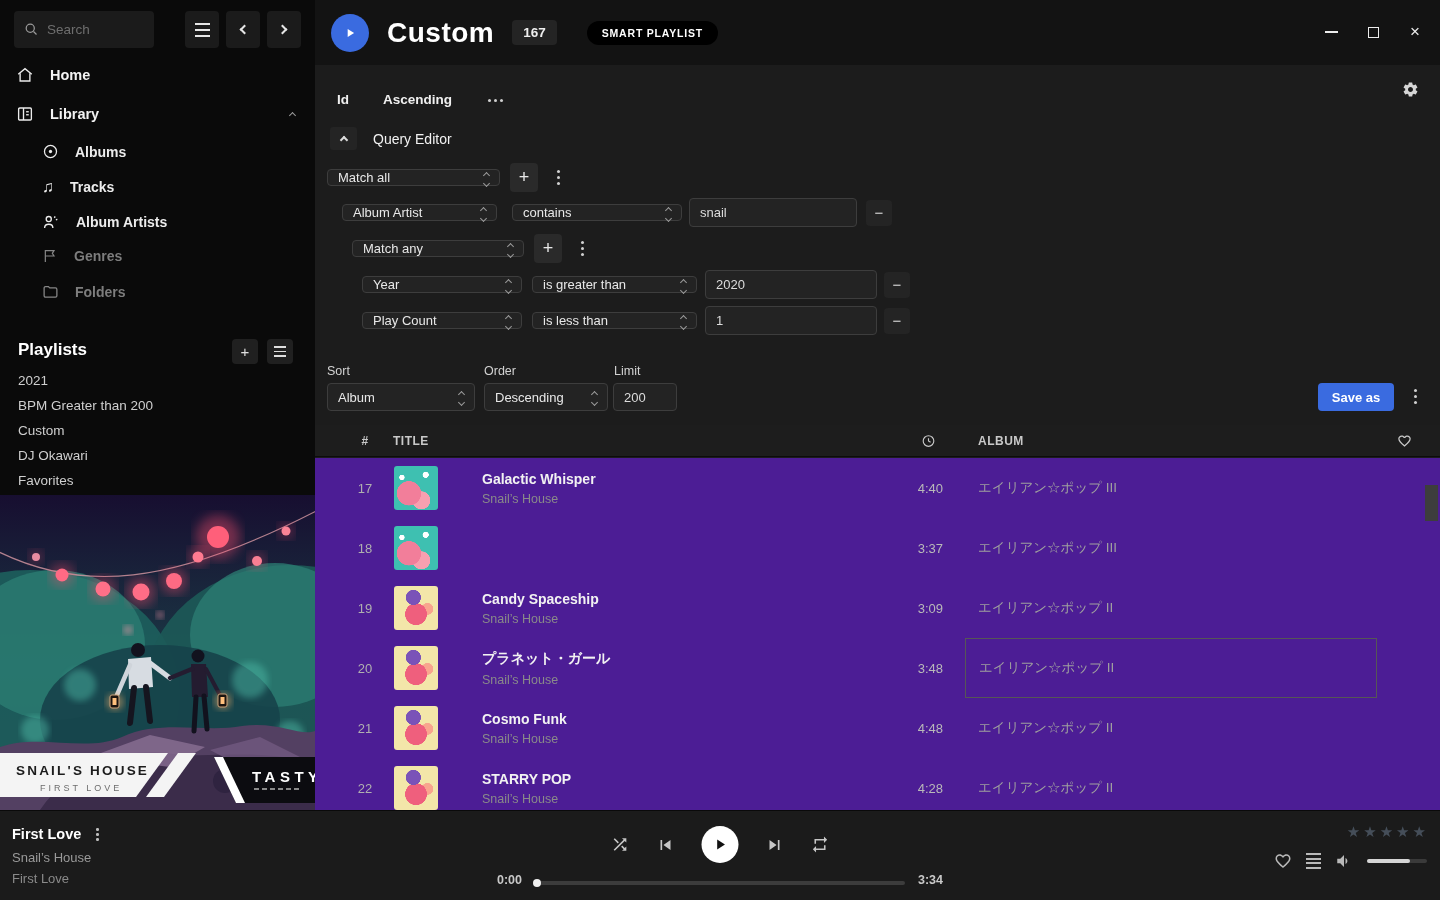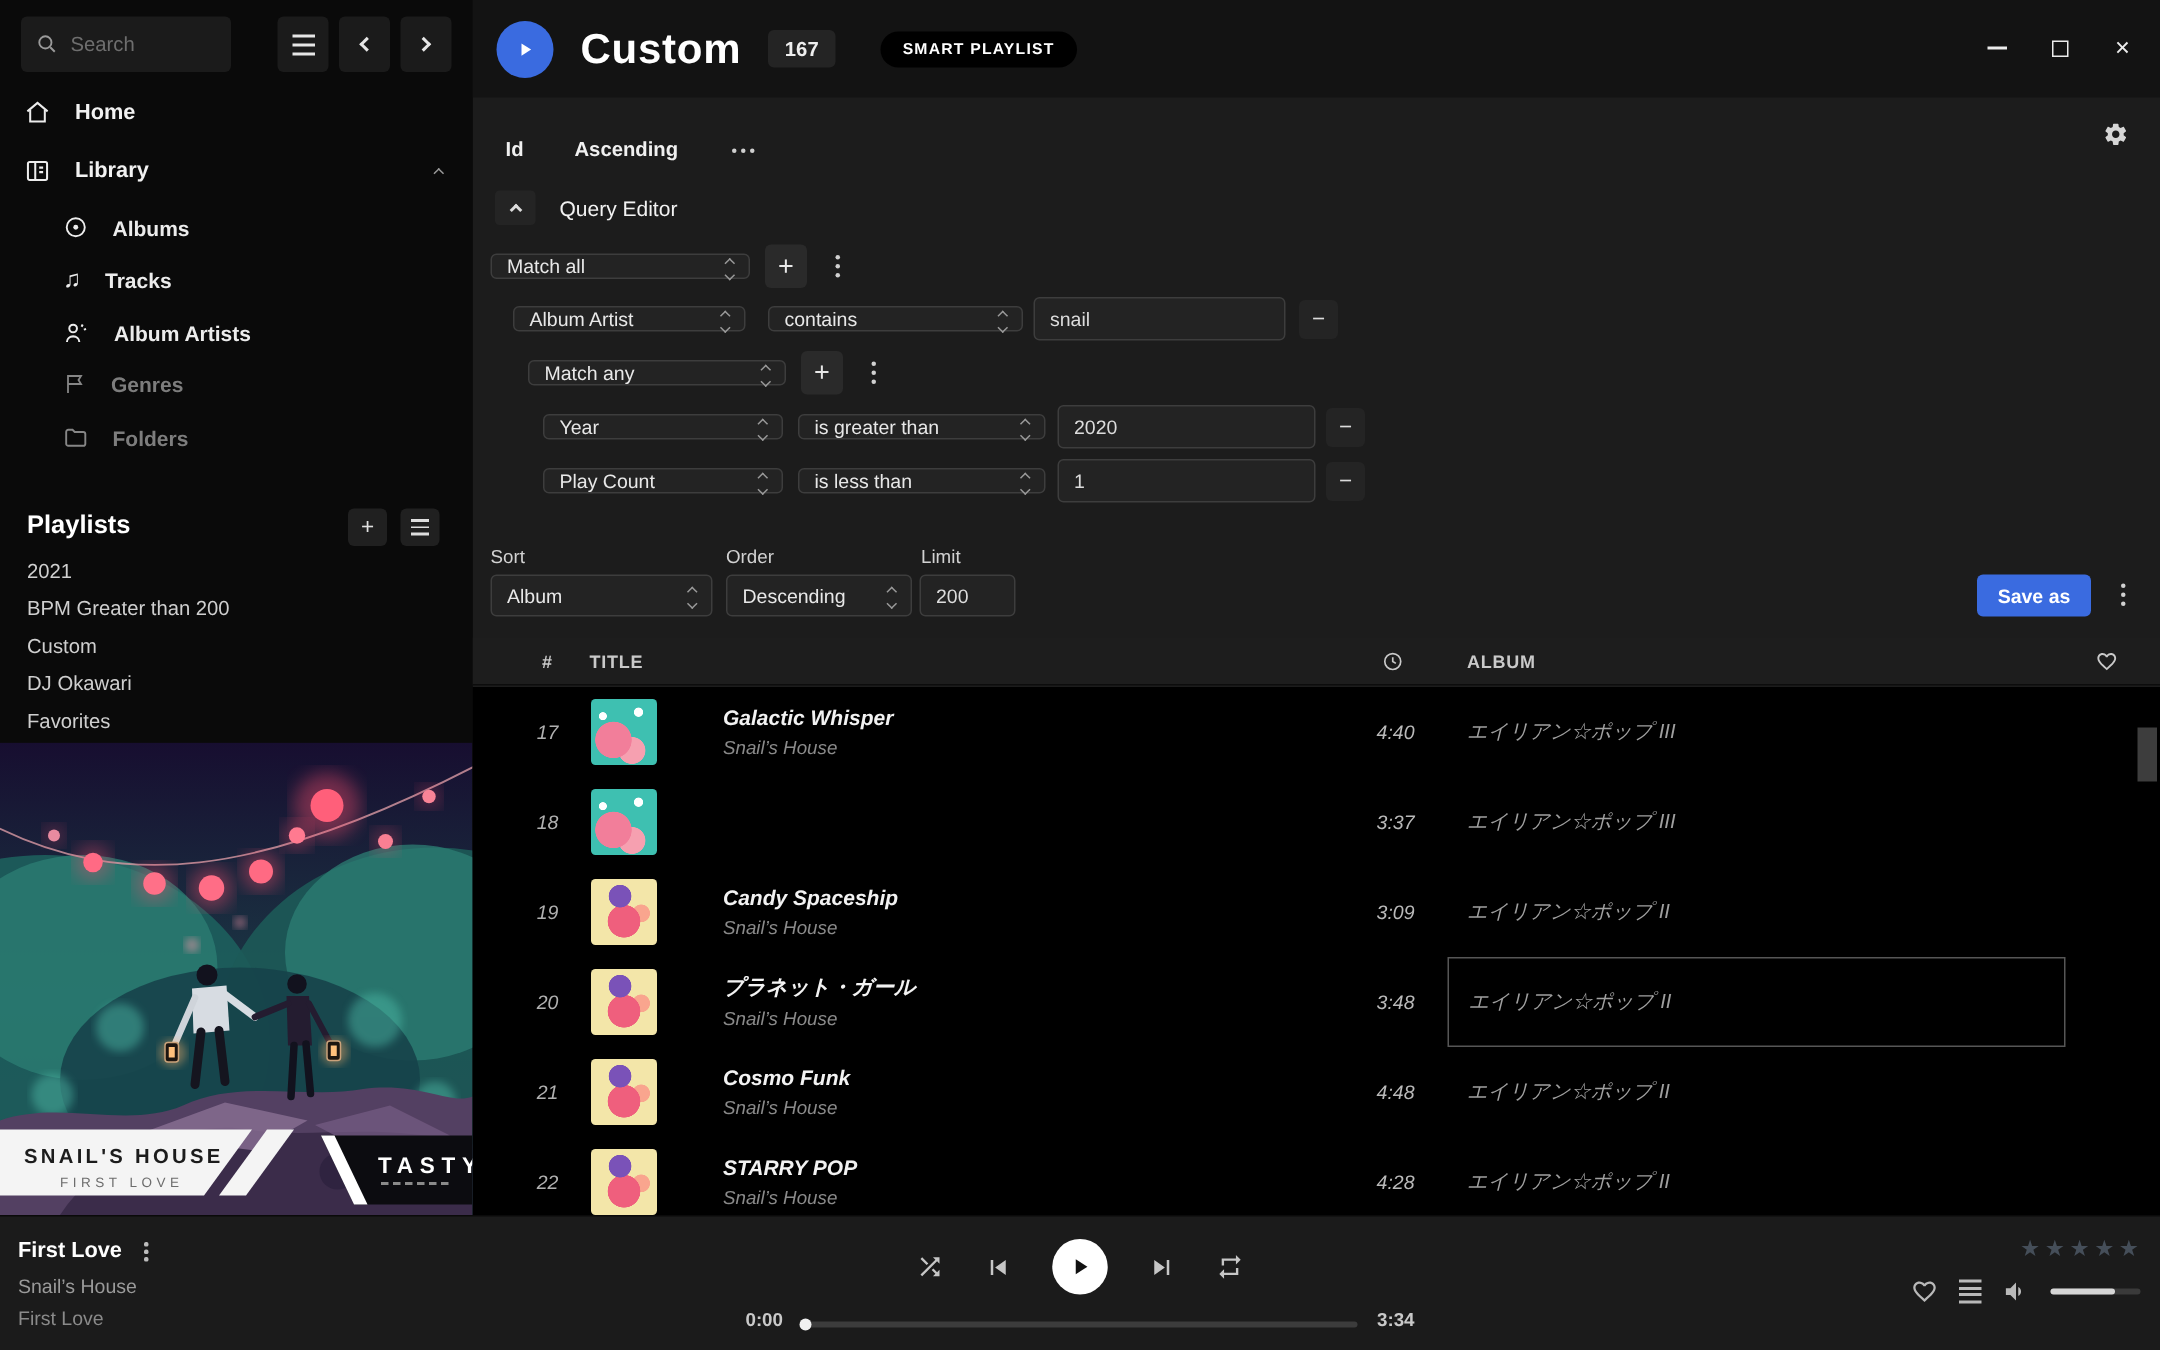--- a/index.html
+++ b/index.html
@@ -110,21 +110,21 @@
     font-family:"Liberation Sans",sans-serif; }
   #save-kebab { position:absolute; left:1090px; top:383px; height:28px; }
   #save-kebab i { top:12px; }
 
   
   #thead { position:absolute; left:0; right:0; top:425px; height:32px; background:#1d1d1d;
     border-bottom:1px solid #0c0c0c; font-size:12px; font-weight:600; letter-spacing:.5px; color:#c9c9c9; }
   #thead > * { position:absolute; top:50%; transform:translateY(-50%); cursor:pointer; }
   .th-num{left:22px; width:56px; text-align:center;}
   .th-title{left:78px} .th-clock{left:606px} .th-album{left:663px} .th-heart{right:28px}
-  #track-rows { position:absolute; left:0; right:0; top:458px; bottom:0; background:#000000; overflow:hidden;font-style:italic; }
+  #track-rows { position:absolute; left:0; right:0; top:458px; bottom:0; background:#4c1d95; overflow:hidden; }
   .trow { position:relative; height:60px; cursor:pointer; }
   .tnum { position:absolute; left:22px; width:56px; text-align:center; top:50%; transform:translateY(-50%);
     font-size:13px; color:#b0b0b0; }
   .tart { position:absolute; left:79px; top:8px; width:44px; height:44px; border-radius:3px; }
   .art-teal { background:
     radial-gradient(circle at 72% 20%, #ffffff 0 6%, transparent 7%),
     radial-gradient(circle at 18% 26%, #ffffff 0 5%, transparent 6%),
     radial-gradient(circle at 34% 62%, #f27e9a 0 30%, transparent 31%),
     radial-gradient(circle at 62% 78%, #f6a0b0 0 20%, transparent 21%),
     #3ec0b1; }

